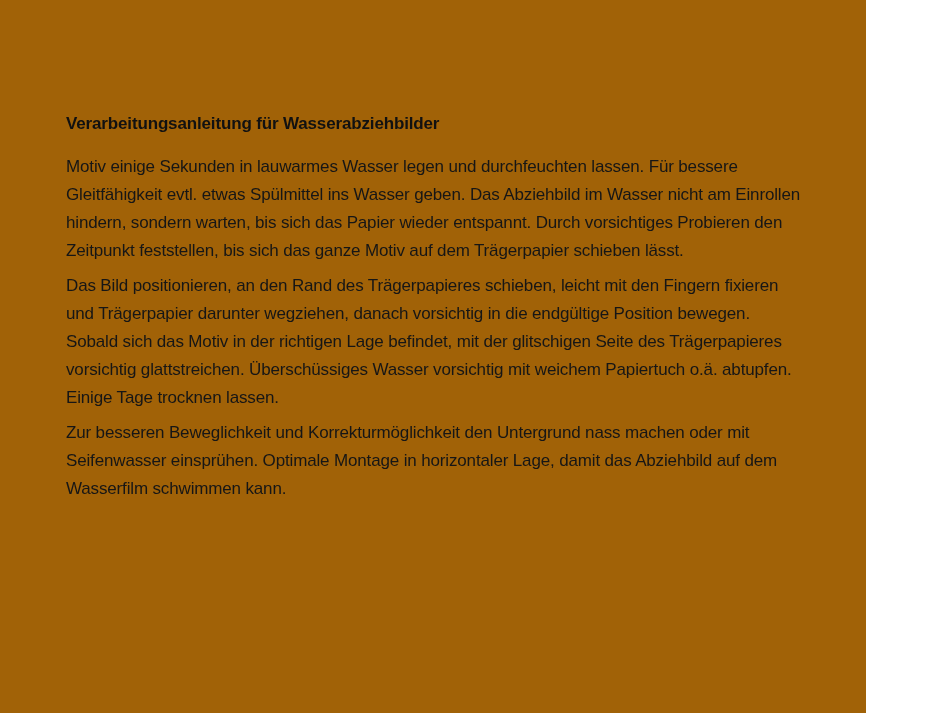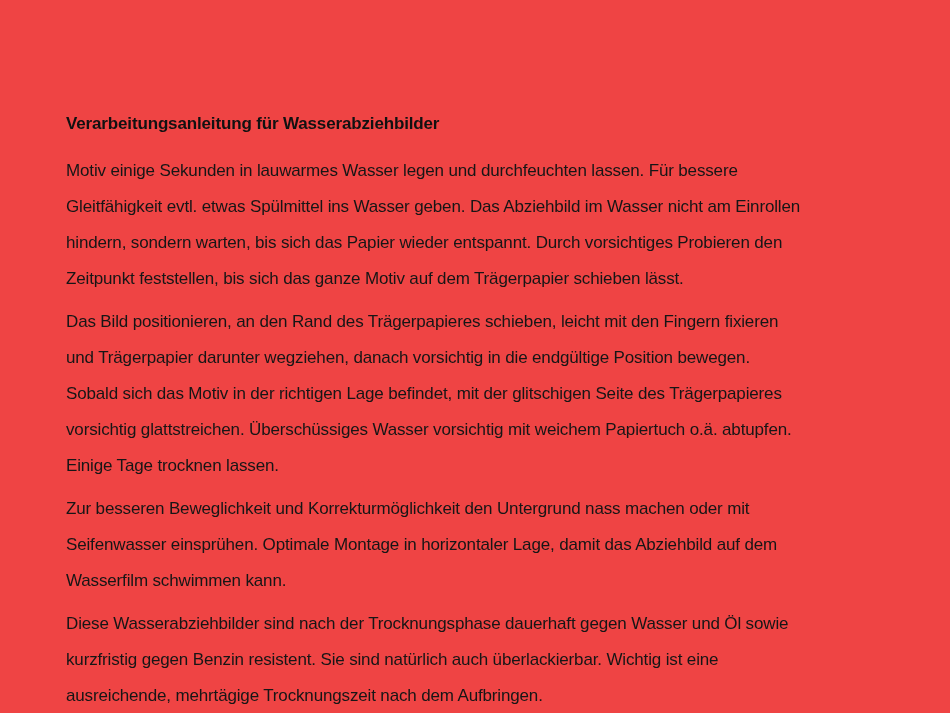--- a/index.html
+++ b/index.html
@@ -9,36 +9,36 @@
   }
   body {
     width: 950px;
     height: 713px;
     font-family: "Liberation Sans", sans-serif;
     color: #161616;
     overflow: hidden;
   }
   .page {
     box-sizing: border-box;
-    width: 950px;
+    width: 866px;
     height: 713px;
     padding: 110px 60px 0 66px;
-    background: #ef4444;
+    background: #a16207;
   }
   .doc-heading {
     font-size: 17px;
     line-height: 28.5px;
     font-weight: bold;
     letter-spacing: -0.15px;
     margin: 0 0 14px 0;
     color: #111111;
   }
   .doc-para {
     font-size: 17px;
-    line-height: 36px;
+    line-height: 28px;
     letter-spacing: -0.15px;
     margin: 0 0 7px 0;
     max-width: 826px;
     white-space: pre-line; 
     color: #161616;
   }
 </style>
 </head>
 <body>
 
@@ -53,16 +53,13 @@
   <p class="doc-para">Das Bild positionieren, an den Rand des Trägerpapieres schieben, leicht mit den Fingern fixieren
 und Trägerpapier darunter wegziehen, danach vorsichtig in die endgültige Position bewegen.
 Sobald sich das Motiv in der richtigen Lage befindet, mit der glitschigen Seite des Trägerpapieres
 vorsichtig glattstreichen. Überschüssiges Wasser vorsichtig mit weichem Papiertuch o.ä. abtupfen.
 Einige Tage trocknen lassen.</p>
 
   <p class="doc-para">Zur besseren Beweglichkeit und Korrekturmöglichkeit den Untergrund nass machen oder mit
 Seifenwasser einsprühen. Optimale Montage in horizontaler Lage, damit das Abziehbild auf dem
 Wasserfilm schwimmen kann.</p>
 
-  <p class="doc-para">Diese Wasserabziehbilder sind nach der Trocknungsphase dauerhaft gegen Wasser und Öl sowie
-kurzfristig gegen Benzin resistent. Sie sind natürlich auch überlackierbar. Wichtig ist eine
-ausreichende, mehrtägige Trocknungszeit nach dem Aufbringen.</p>
 </div>
 
 </body></html>

